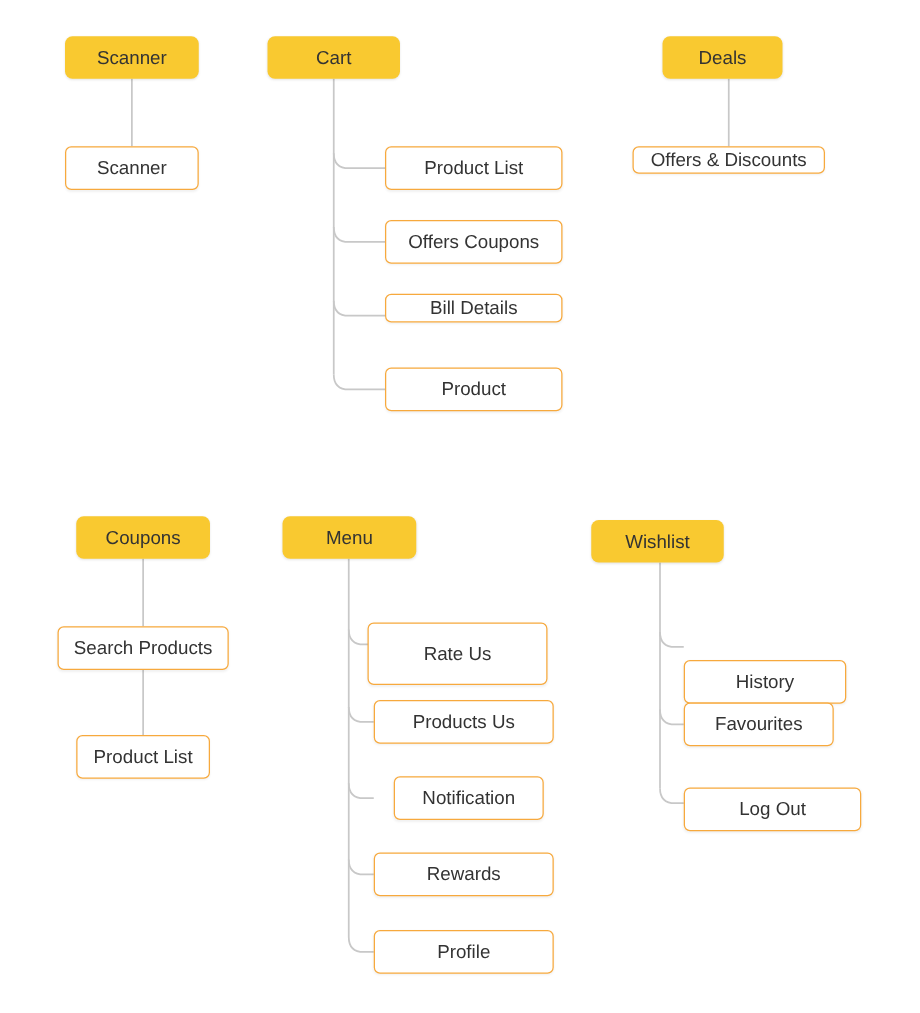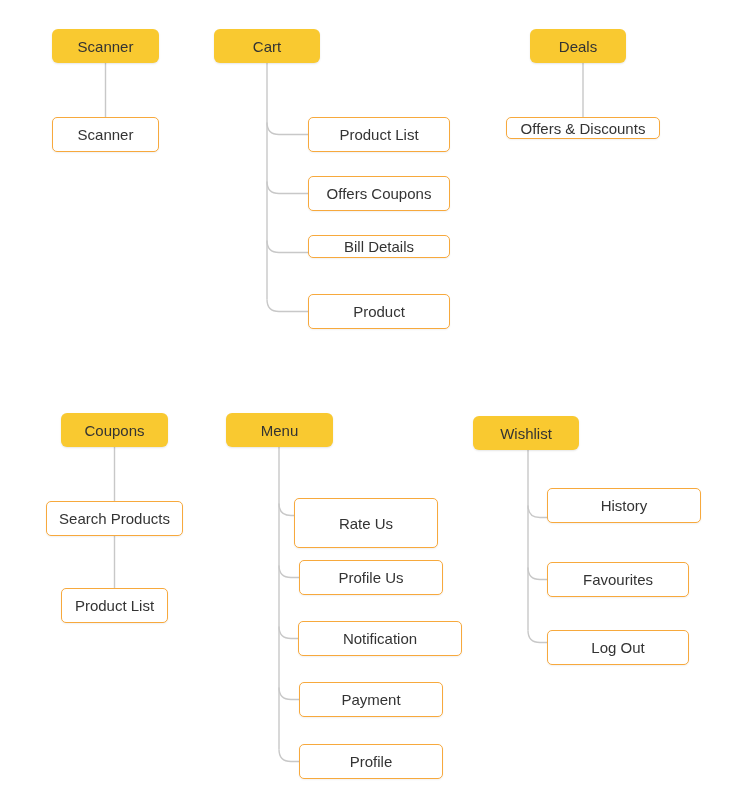--- a/index.html
+++ b/index.html
@@ -108,26 +108,26 @@
 
   <div>
     <div class="node parent-node" style="left:61px;top:413px;width:107px;height:34px">Coupons</div>
     <div class="node child-node" style="left:46px;top:501px;width:137px;height:35px">Search Products</div>
     <div class="node child-node" style="left:61px;top:588px;width:107px;height:35px">Product List</div>
   </div>
 
   <div>
     <div class="node parent-node" style="left:226px;top:413px;width:107px;height:34px">Menu</div>
     <div class="node child-node" style="left:294px;top:498px;width:144px;height:50px">Rate Us</div>
-    <div class="node child-node" style="left:299px;top:560px;width:144px;height:35px">Profile Us</div>
-    <div class="node child-node" style="left:298px;top:621px;width:164px;height:35px">Notification</div>
-    <div class="node child-node" style="left:299px;top:682px;width:144px;height:35px">Payment</div>
+    <div class="node child-node" style="left:299px;top:560px;width:144px;height:35px">Products Us</div>
+    <div class="node child-node" style="left:315px;top:621px;width:120px;height:35px">Notification</div>
+    <div class="node child-node" style="left:299px;top:682px;width:144px;height:35px">Rewards</div>
     <div class="node child-node" style="left:299px;top:744px;width:144px;height:35px">Profile</div>
   </div>
 
   <div>
     <div class="node parent-node" style="left:473px;top:416px;width:106px;height:34px">Wishlist</div>
-    <div class="node child-node" style="left:547px;top:488px;width:154px;height:35px">History</div>
-    <div class="node child-node" style="left:547px;top:562px;width:142px;height:35px">Favourites</div>
+    <div class="node child-node" style="left:547px;top:528px;width:130px;height:35px">History</div>
+    <div class="node child-node" style="left:547px;top:562px;width:120px;height:35px">Favourites</div>
     <div class="node child-node" style="left:547px;top:630px;width:142px;height:35px">Log Out</div>
   </div>
 
 </div>
 
 </body></html>

